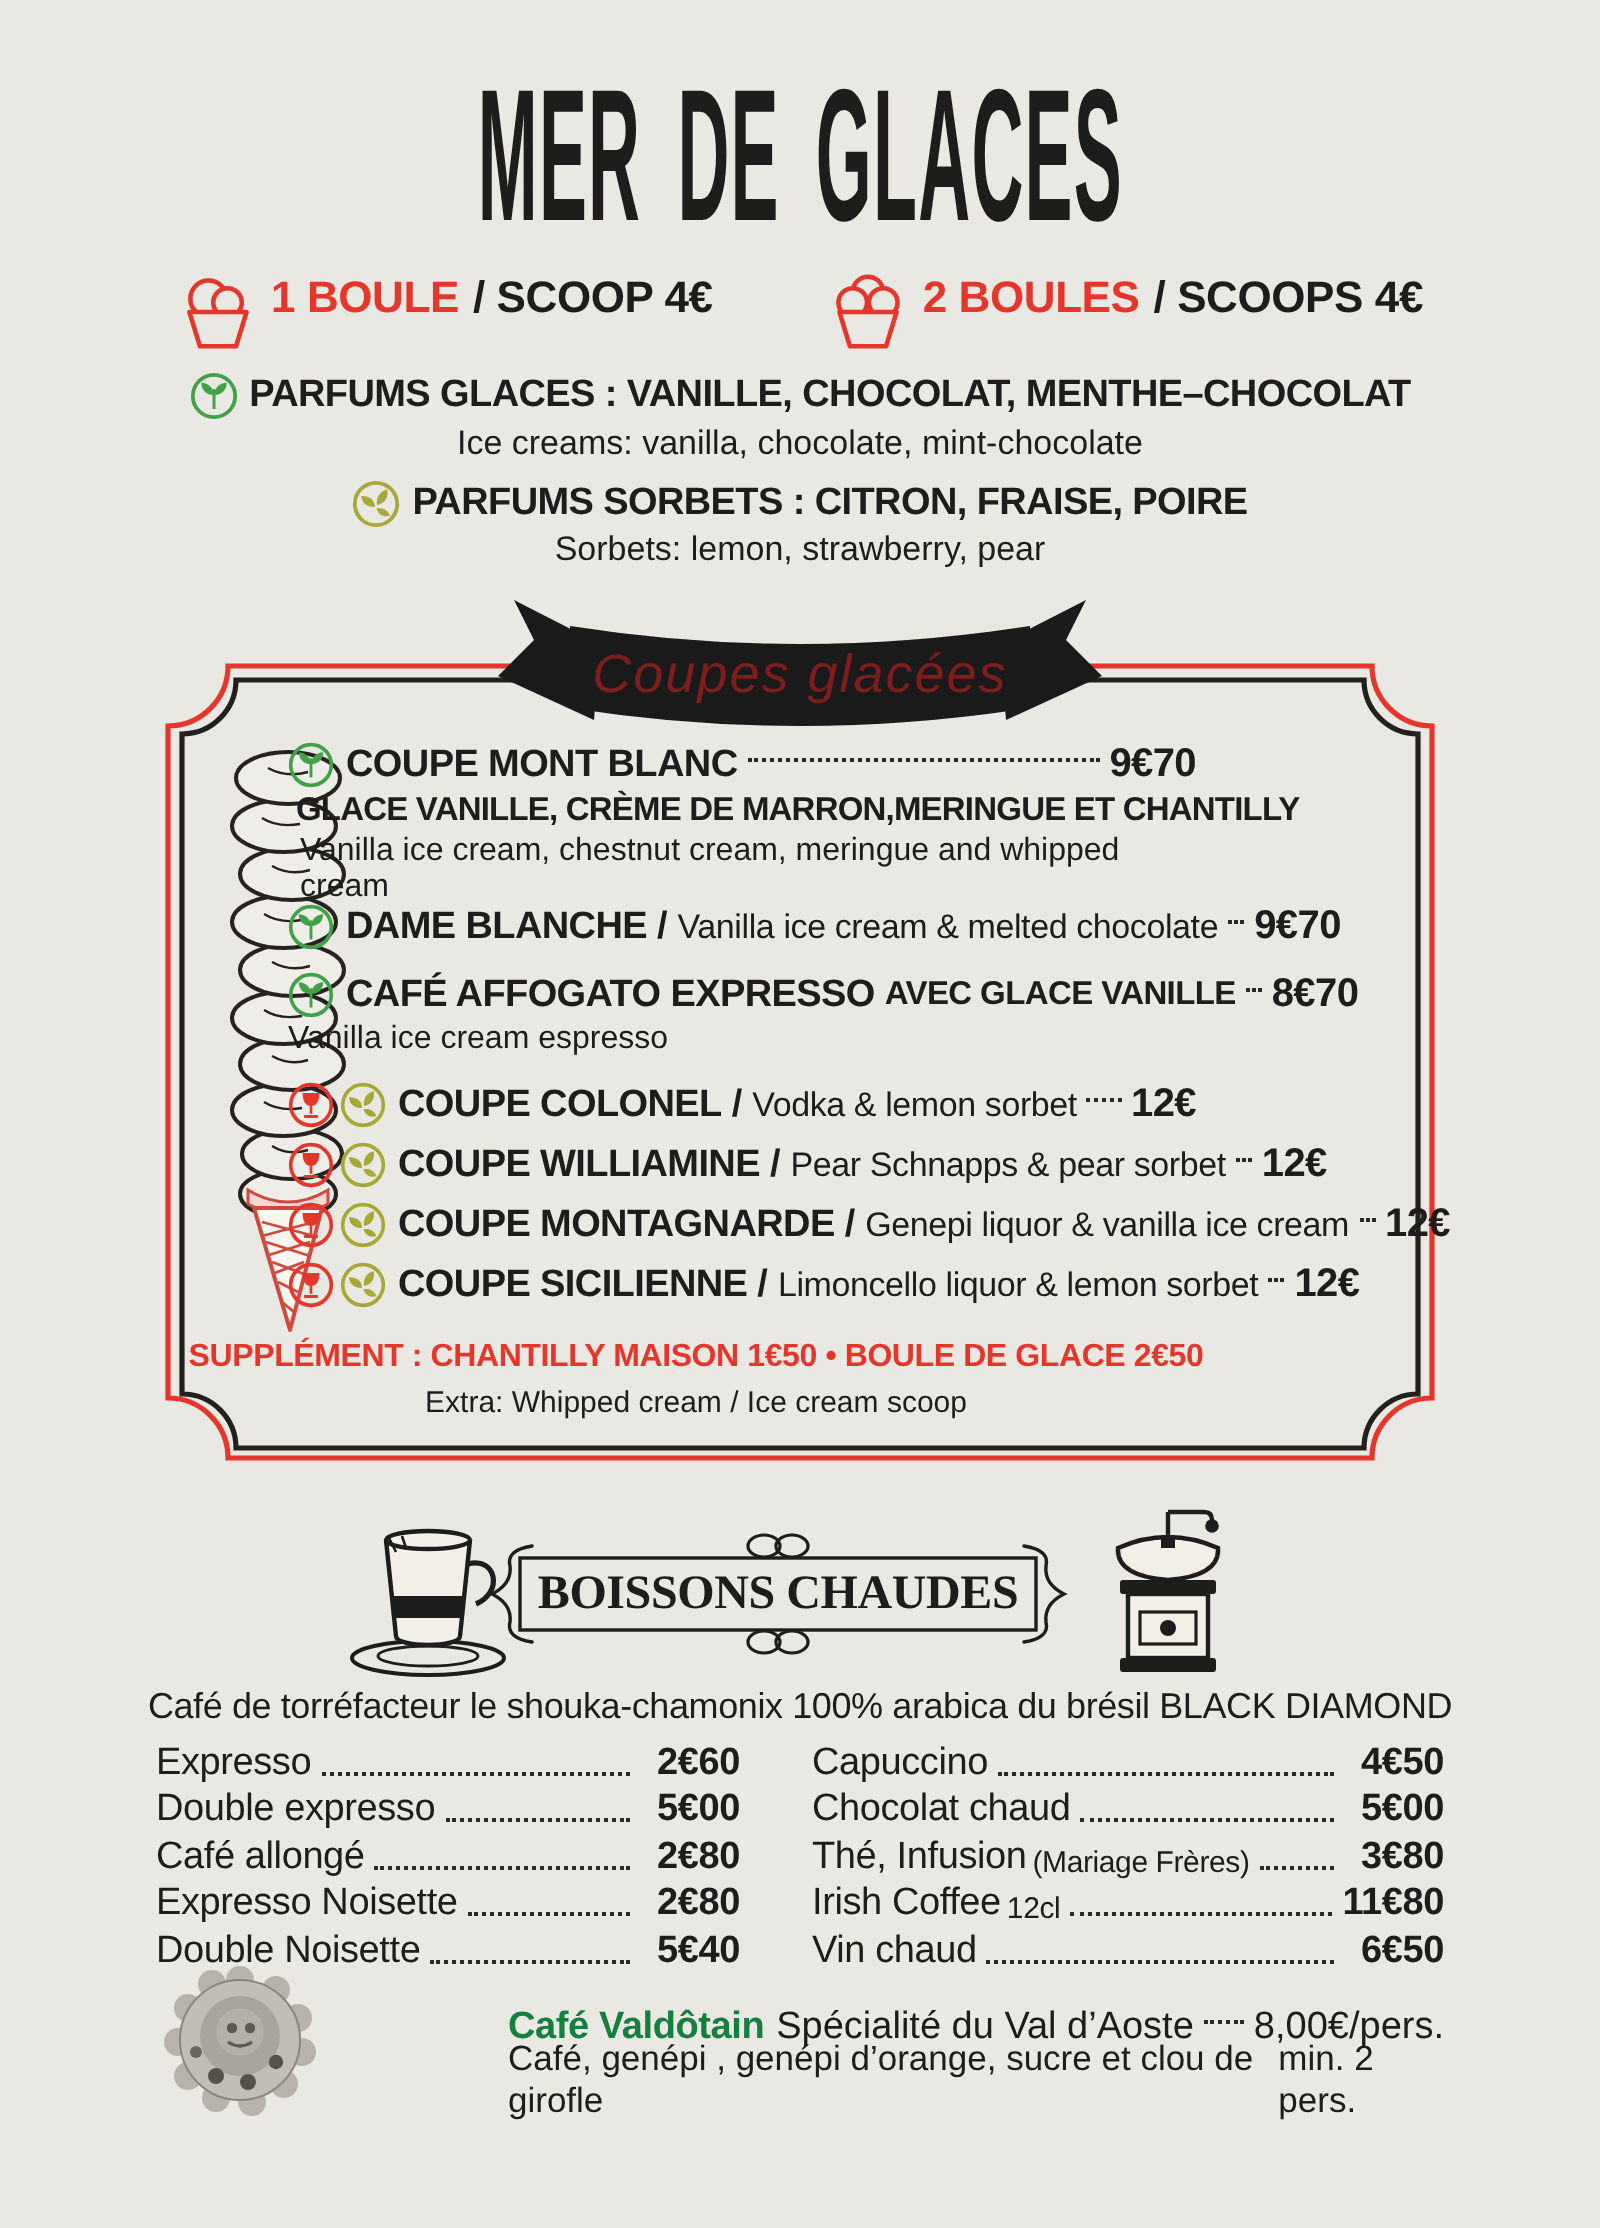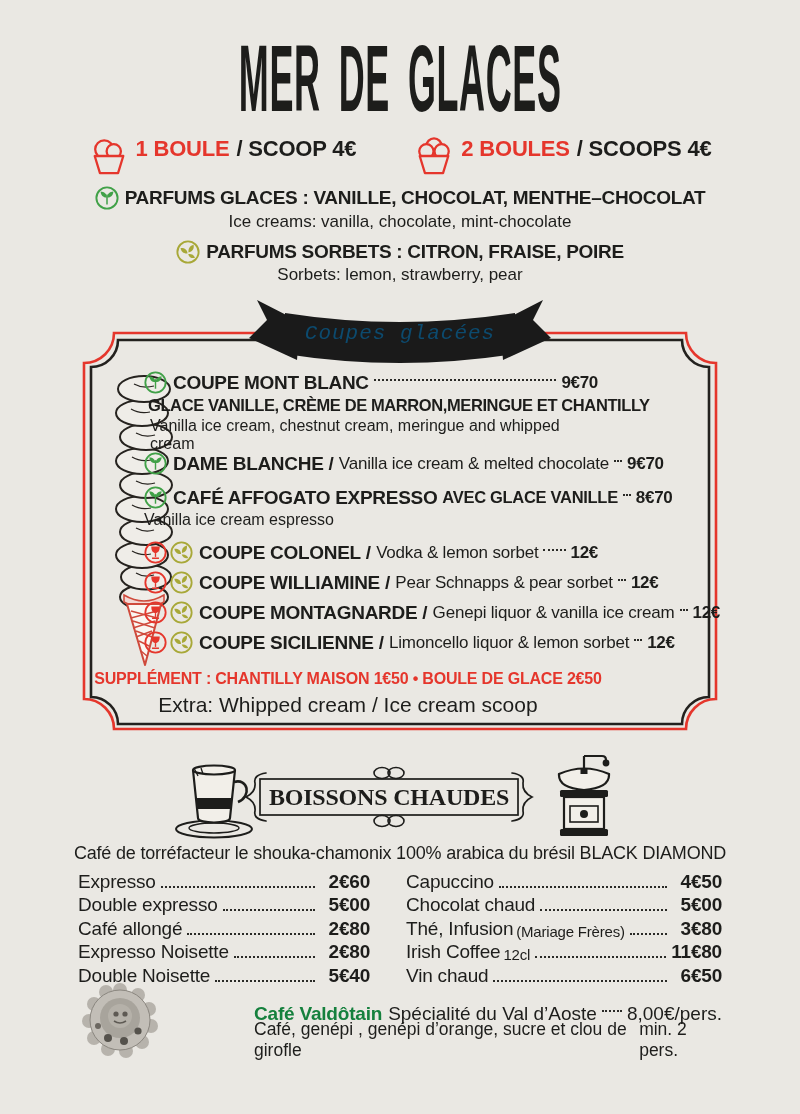--- a/index.html
+++ b/index.html
@@ -17,39 +17,39 @@
   .red{color:#e5362c;}
   
   .pline{position:absolute;left:0;width:100%;display:flex;justify-content:center;align-items:center;
         gap:6px;font-weight:bold;font-size:19px;letter-spacing:-0.3px;white-space:nowrap;}
   .psub{position:absolute;left:0;width:100%;text-align:center;font-size:17px;}
   .ic24{width:24px;height:24px;flex:0 0 auto;}
   
   .frame{position:absolute;left:82px;top:331px;width:532px;height:402px;}
   .frame-svg{position:absolute;left:0;top:0;}
   .banner{position:absolute;left:245px;top:298px;width:310px;height:80px;z-index:5;}
-  .banner-label{position:absolute;left:0;right:0;top:24px;text-align:center;color:#0c4a6e;
-        font-family:Liberation Mono, monospace;font-style:italic;font-size:21px;letter-spacing:1px;}
+  .banner-label{position:absolute;left:0;right:0;top:24px;text-align:center;color:#7f1d1d;
+        font-family:Liberation Sans, sans-serif;font-style:italic;font-size:27px;letter-spacing:1px;}
   .cone{position:absolute;left:12px;top:38px;width:100px;height:300px;}
   
   .items{position:absolute;left:62px;top:38px;right:16px;}
   .row{display:flex;align-items:center;height:27px;}
   .row .ic24{width:23px;height:23px;margin-right:3px;}
   .iname{font-weight:bold;font-size:19px;letter-spacing:-0.3px;white-space:nowrap;margin-left:3px;}
   .iname2{font-weight:bold;font-size:16.5px;letter-spacing:-0.3px;white-space:nowrap;margin-left:5px;}
   .isep{font-weight:bold;font-size:19px;margin:0 5px;}
   .idesc{font-size:17px;letter-spacing:-0.2px;white-space:nowrap;}
   .dots{flex:1;border-bottom:2.5px dotted #2a2a27;margin:0 5px 5px 5px;min-width:8px;}
-  .iprice{font-weight:bold;font-size:17px;letter-spacing:-0.3px;}
+  .iprice{font-weight:bold;font-size:20px;letter-spacing:-0.3px;}
   .subline{font-weight:bold;font-size:16.5px;letter-spacing:-0.4px;white-space:nowrap;height:21px;margin-left:4px;}
   .descline{font-size:16px;height:21px;margin-left:6px;}
   .mb12{margin-bottom:12px;} .mb7{margin-bottom:7px;} .mb3{margin-bottom:3px;}
   .supp{position:absolute;left:0;right:0;top:339px;text-align:center;color:#e5362c;
         font-weight:bold;font-size:16px;letter-spacing:-0.2px;}
-  .supp-en{position:absolute;left:0;right:0;top:362px;text-align:center;font-size:21px;}
+  .supp-en{position:absolute;left:0;right:0;top:362px;text-align:center;font-size:15px;}
   
   .cup{position:absolute;left:168px;top:760px;width:96px;height:82px;}
   .grinder{position:absolute;left:544px;top:748px;width:84px;height:94px;}
   .ornament{position:absolute;left:244px;top:766px;width:290px;height:62px;font-family:Liberation Serif, serif;}
   .bc-title{position:absolute;inset:0;display:flex;align-items:center;justify-content:center;
         font-weight:bold;font-size:24px;letter-spacing:-0.2px;}
   .intro{position:absolute;left:0;right:0;top:843px;text-align:center;font-size:18px;letter-spacing:-0.2px;}
   .colL{position:absolute;left:78px;top:869px;width:292px;}
   .colR{position:absolute;left:406px;top:869px;width:316px;}
   .crow{display:flex;align-items:flex-end;height:23.5px;font-size:19px;letter-spacing:-0.2px;}

